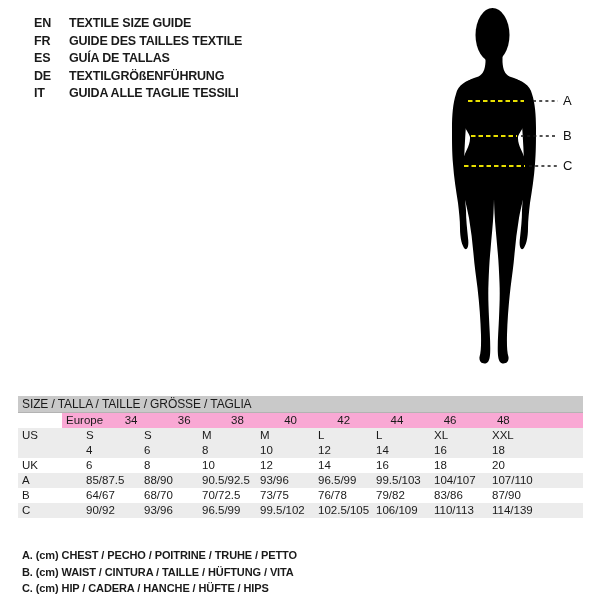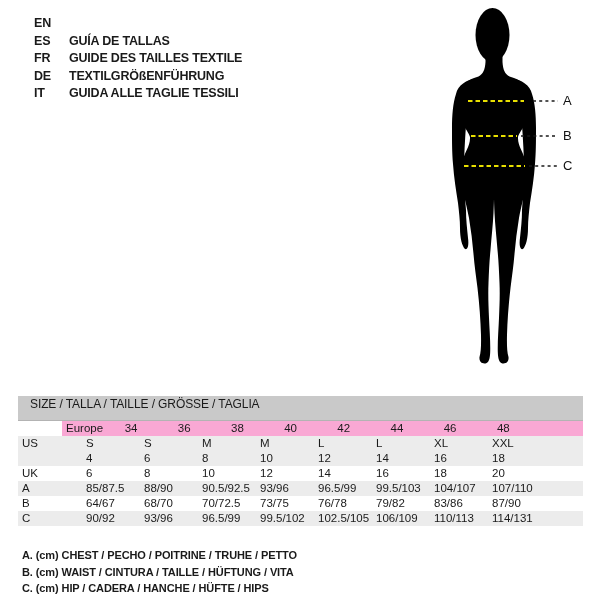--- a/index.html
+++ b/index.html
@@ -16,47 +16,48 @@
   .figure{position:absolute;left:430px;top:0;width:170px;height:380px;}
   .figure svg{position:absolute;left:0;top:0;}
   .marker-label{position:absolute;font-size:13px;font-weight:400;color:#111;line-height:14px;}
 
   
   .section-title{position:absolute;left:22px;top:369px;font-size:11.5px;font-weight:700;
                  letter-spacing:-0.1px;}
 
   
   .size-table{position:absolute;left:18px;top:396px;width:565px;font-size:11.5px;}
-  .thead{height:25px;line-height:17px;background:#c9c9c9;padding-left:12px;
+  .thead{height:17px;line-height:17px;background:#c9c9c9;padding-left:4px;
          font-size:12px;border-bottom:1px solid #b3b3b3;box-sizing:border-box;
          letter-spacing:-0.1px;}
   .trow{display:flex;height:15px;line-height:15px;padding-right:33px;box-sizing:border-box;}
   .tlabel{width:68px;padding-left:4px;box-sizing:border-box;text-align:left;}
   .tcell{width:58px;}
 
   
   .legend{position:absolute;left:22px;top:547px;font-size:11px;font-weight:700;
           line-height:16.5px;letter-spacing:-0.1px;white-space:nowrap;}
 </style>
 </head>
 <body>
 
 <div class="canvas">
 
   <div class="langs" id="langs">
       <div class="lang-row">
         <span class="lang-code">EN</span>
+        <span class="lang-label">TEXTILE SIZE GUIDE</span>
+      </div>
+      <div class="lang-row">
+        <span class="lang-code">FR</span>
+        <span class="lang-label">GUIDE DES TAILLES TEXTILE</span>
       </div>
       <div class="lang-row">
         <span class="lang-code">ES</span>
         <span class="lang-label">GUÍA DE TALLAS</span>
-      </div>
-      <div class="lang-row">
-        <span class="lang-code">FR</span>
-        <span class="lang-label">GUIDE DES TAILLES TEXTILE</span>
       </div>
       <div class="lang-row">
         <span class="lang-code">DE</span>
         <span class="lang-label">TEXTILGRÖßENFÜHRUNG</span>
       </div>
       <div class="lang-row">
         <span class="lang-code">IT</span>
         <span class="lang-label">GUIDA ALLE TAGLIE TESSILI</span>
       </div>
     </div>
@@ -190,21 +191,21 @@
         </div>
         <div class="trow" style="background: rgb(236, 236, 236);">
           <span class="tlabel">C</span>
           <span class="tcell">90/92</span>
           <span class="tcell">93/96</span>
           <span class="tcell">96.5/99</span>
           <span class="tcell">99.5/102</span>
           <span class="tcell">102.5/105</span>
           <span class="tcell">106/109</span>
           <span class="tcell">110/113</span>
-          <span class="tcell">114/131</span>
+          <span class="tcell">114/139</span>
         </div>
       </div>
   </div>
 
   <div class="legend" id="legend">
       <div class="legend-line">A. (cm) CHEST / PECHO / POITRINE / TRUHE / PETTO</div>
       <div class="legend-line">B. (cm) WAIST / CINTURA / TAILLE / HÜFTUNG / VITA</div>
       <div class="legend-line">C. (cm) HIP / CADERA / HANCHE / HÜFTE / HIPS</div>
     </div>
 

